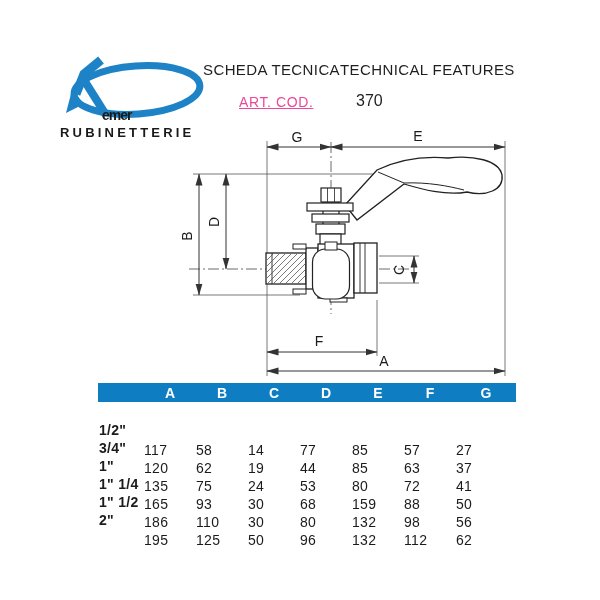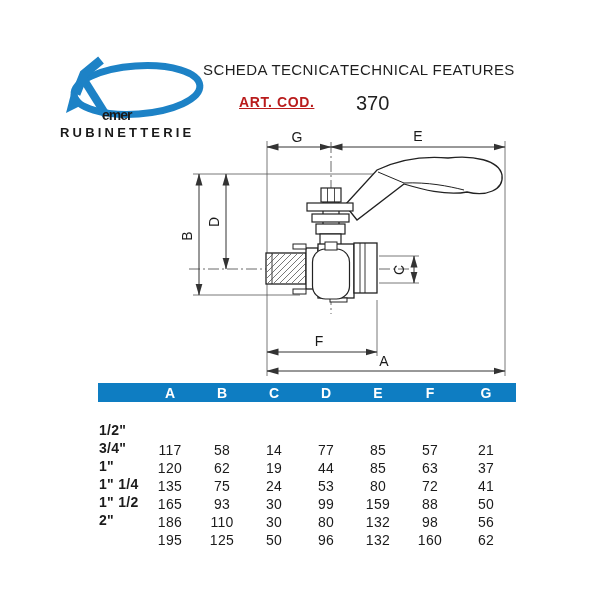--- a/index.html
+++ b/index.html
@@ -1,34 +1,34 @@
 <!DOCTYPE html>
 <html><head>
 <meta charset="utf-8">
 <style>
   html,body{margin:0;padding:0;background:#fff;}
   #page{position:relative;width:600px;height:600px;background:#fff;overflow:hidden;
         font-family:"Liberation Sans",sans-serif;color:#1b1b1b;}
   .abs{position:absolute;}
   
   .title{font-size:15px;letter-spacing:.4px;color:#1f1f1f;white-space:nowrap;}
-  .artlabel{font-size:14px;letter-spacing:.6px;text-decoration:underline;color:#b91c1c;font-weight:bold;}
-  .artvalue{font-size:20px;color:#1f1f1f;}
+  .artlabel{font-size:14px;letter-spacing:.6px;text-decoration:underline;color:#ec4899;}
+  .artvalue{font-size:16px;color:#1f1f1f;}
   
   #logo-sub{font-weight:bold;font-size:13px;letter-spacing:3.2px;}
   
   svg text{font-family:"Liberation Sans",sans-serif;font-size:14px;fill:#1a1a1a;}
   
   .dim-table{left:98px;top:383px;width:418px;}
   .grid{display:grid;grid-template-columns:46px 52px 52px 52px 52px 52px 52px 60px;align-items:center;}
   .thead{height:19px;}
   .thead .col{color:#fff;font-weight:bold;font-size:14px;text-align:center;}
   .trow{height:18px;font-size:14px;}
   .trow .size{font-weight:bold;text-align:left;padding-left:1px;letter-spacing:.3px;white-space:nowrap;}
-  .trow .val{text-align:center;letter-spacing:.3px;margin-top:40px;}
+  .trow .val{letter-spacing:.3px;margin-top:40px;}
 </style>
 </head>
 <body>
 
 <div id="page">
 
   <svg class="abs" style="left:53px;top:53px" width="152" height="92" viewBox="0 0 152 92">
     <g fill="none" style="stroke: rgb(29, 130, 198);">
       <ellipse cx="84" cy="37" rx="63" ry="24" stroke-width="7" transform="rotate(-4 84 37)"></ellipse>
       <path d="M48,7 L31,21 L23,41" stroke-width="9"></path>
@@ -148,21 +148,21 @@
     </div>
 
     <div class="grid trow">
       <span class="size">1/2"</span>
       <span class="val">117</span>
       <span class="val">58</span>
       <span class="val">14</span>
       <span class="val">77</span>
       <span class="val">85</span>
       <span class="val">57</span>
-      <span class="val">21</span>
+      <span class="val">27</span>
     </div>
     <div class="grid trow">
       <span class="size">3/4"</span>
       <span class="val">120</span>
       <span class="val">62</span>
       <span class="val">19</span>
       <span class="val">44</span>
       <span class="val">85</span>
       <span class="val">63</span>
       <span class="val">37</span>
@@ -175,21 +175,21 @@
       <span class="val">53</span>
       <span class="val">80</span>
       <span class="val">72</span>
       <span class="val">41</span>
     </div>
     <div class="grid trow">
       <span class="size">1" 1/4</span>
       <span class="val">165</span>
       <span class="val">93</span>
       <span class="val">30</span>
-      <span class="val">99</span>
+      <span class="val">68</span>
       <span class="val">159</span>
       <span class="val">88</span>
       <span class="val">50</span>
     </div>
     <div class="grid trow">
       <span class="size">1" 1/2</span>
       <span class="val">186</span>
       <span class="val">110</span>
       <span class="val">30</span>
       <span class="val">80</span>
@@ -197,18 +197,18 @@
       <span class="val">98</span>
       <span class="val">56</span>
     </div>
     <div class="grid trow">
       <span class="size">2"</span>
       <span class="val">195</span>
       <span class="val">125</span>
       <span class="val">50</span>
       <span class="val">96</span>
       <span class="val">132</span>
-      <span class="val">160</span>
+      <span class="val">112</span>
       <span class="val">62</span>
     </div>
   </div>
 
 </div>
 
 </body></html>

